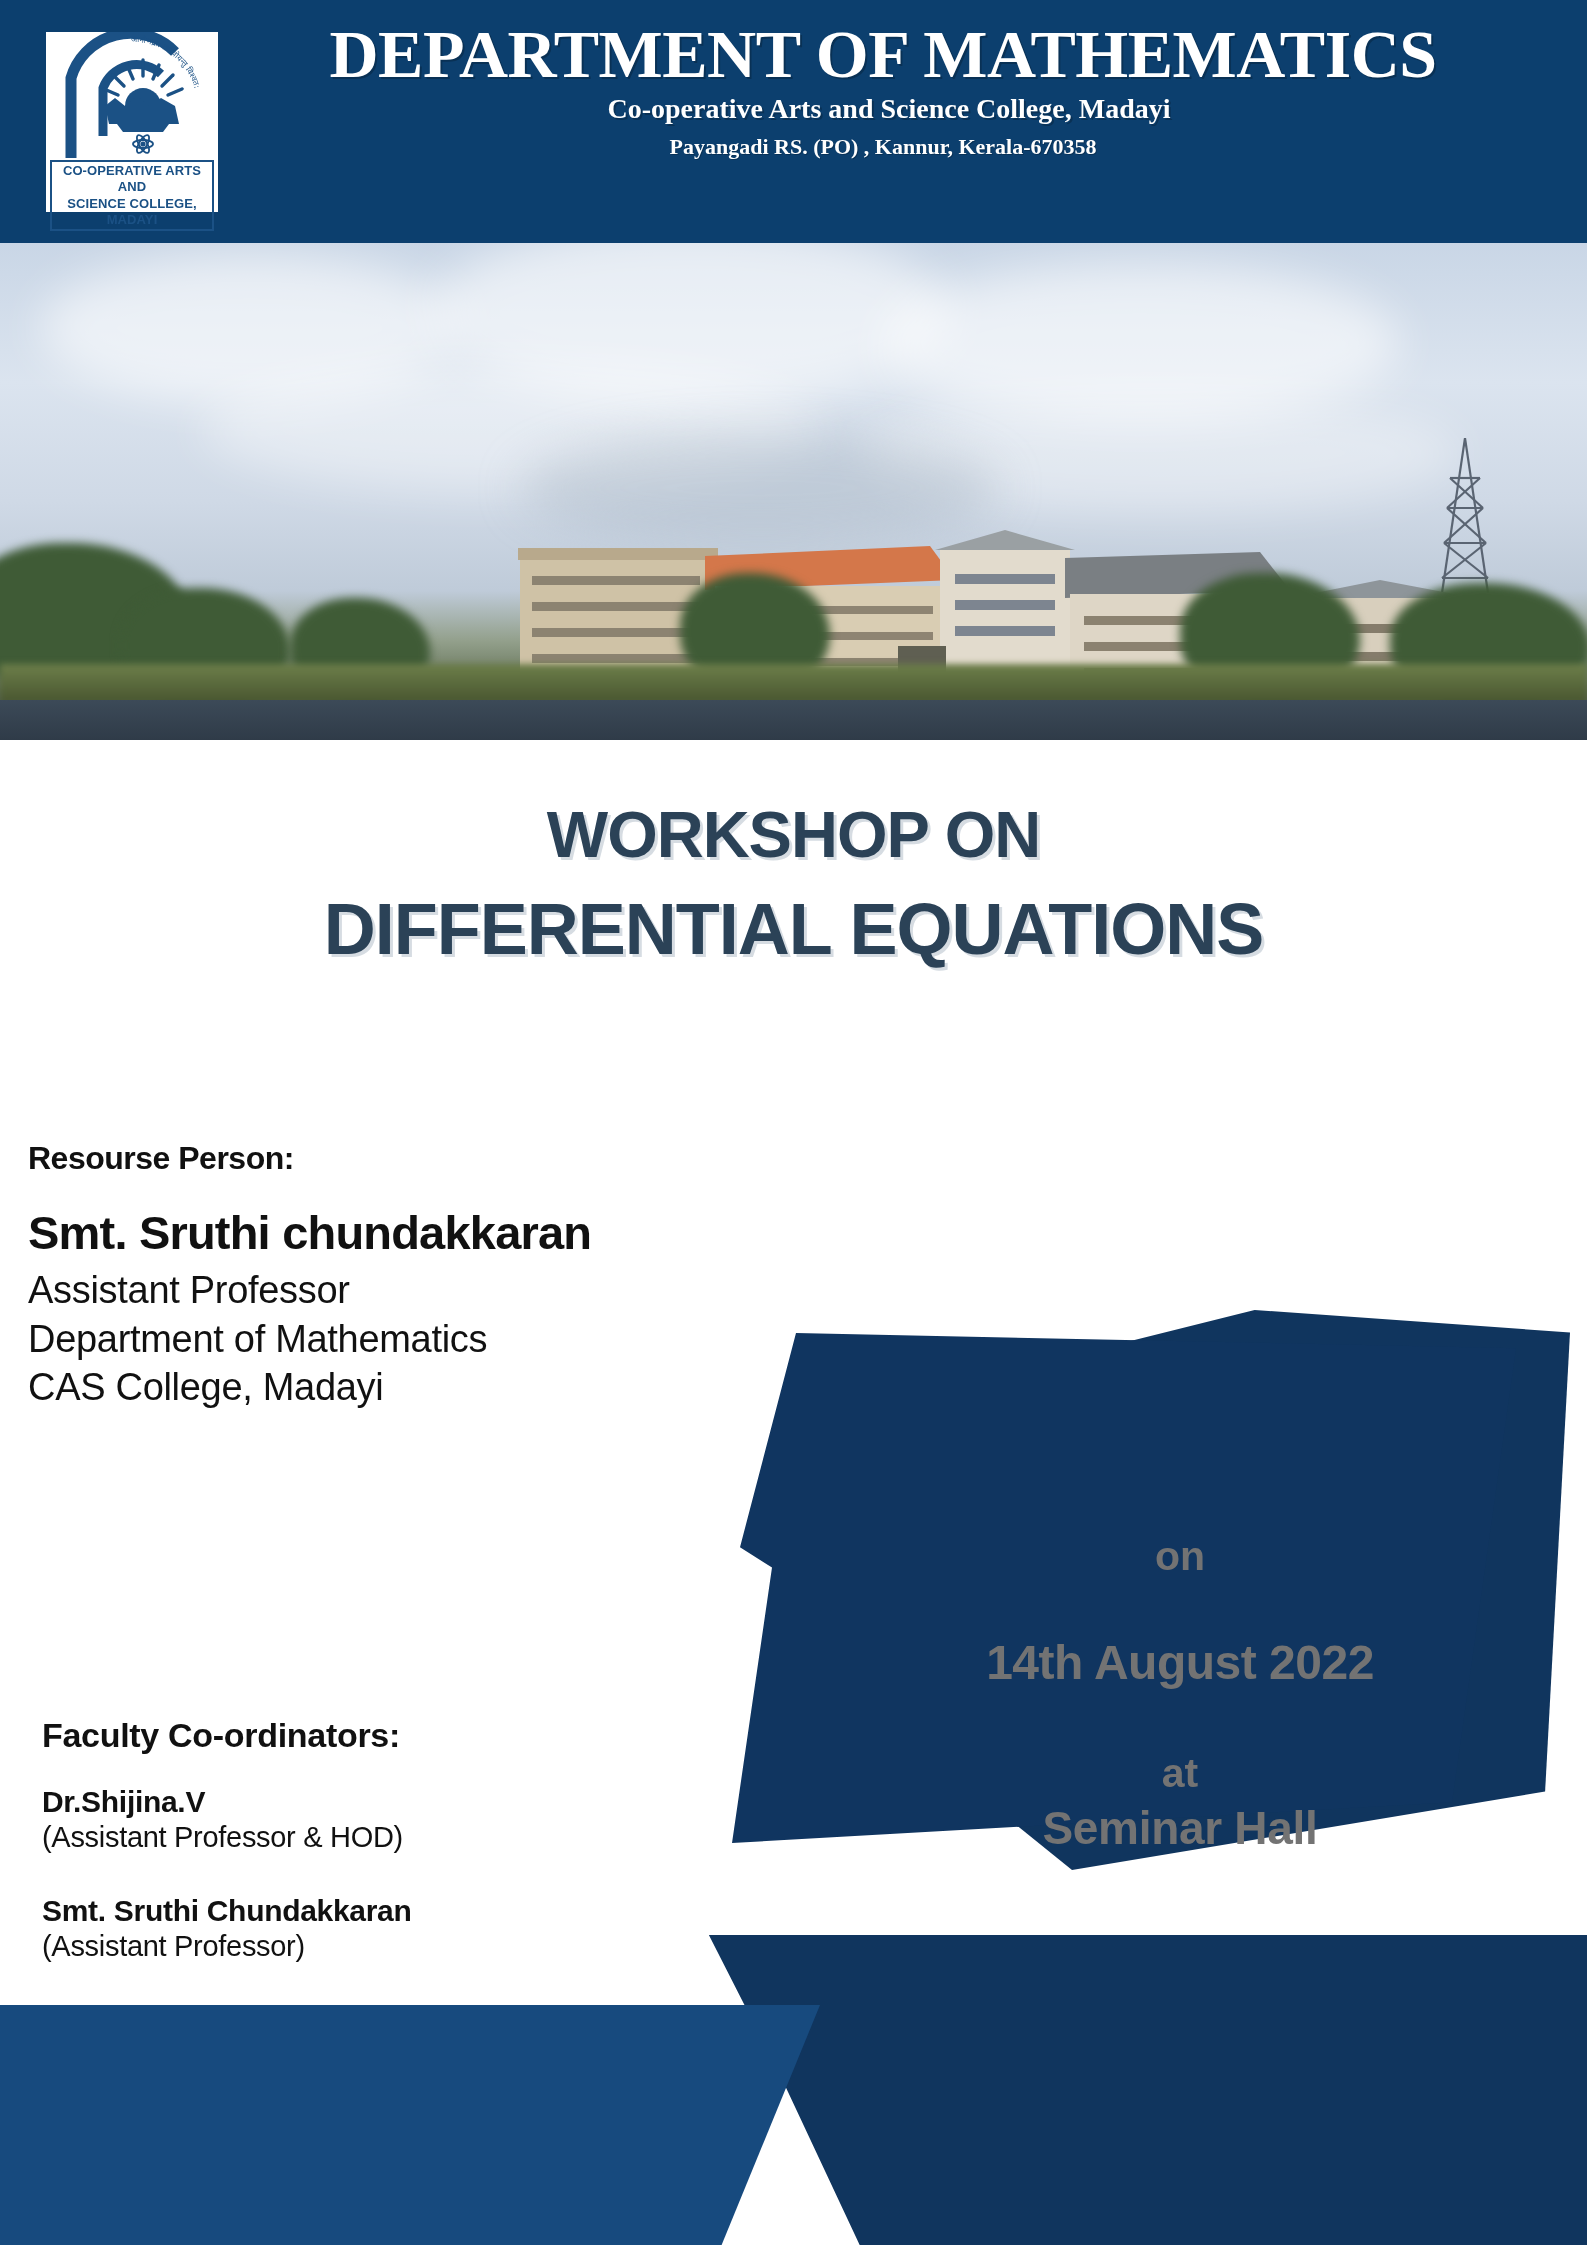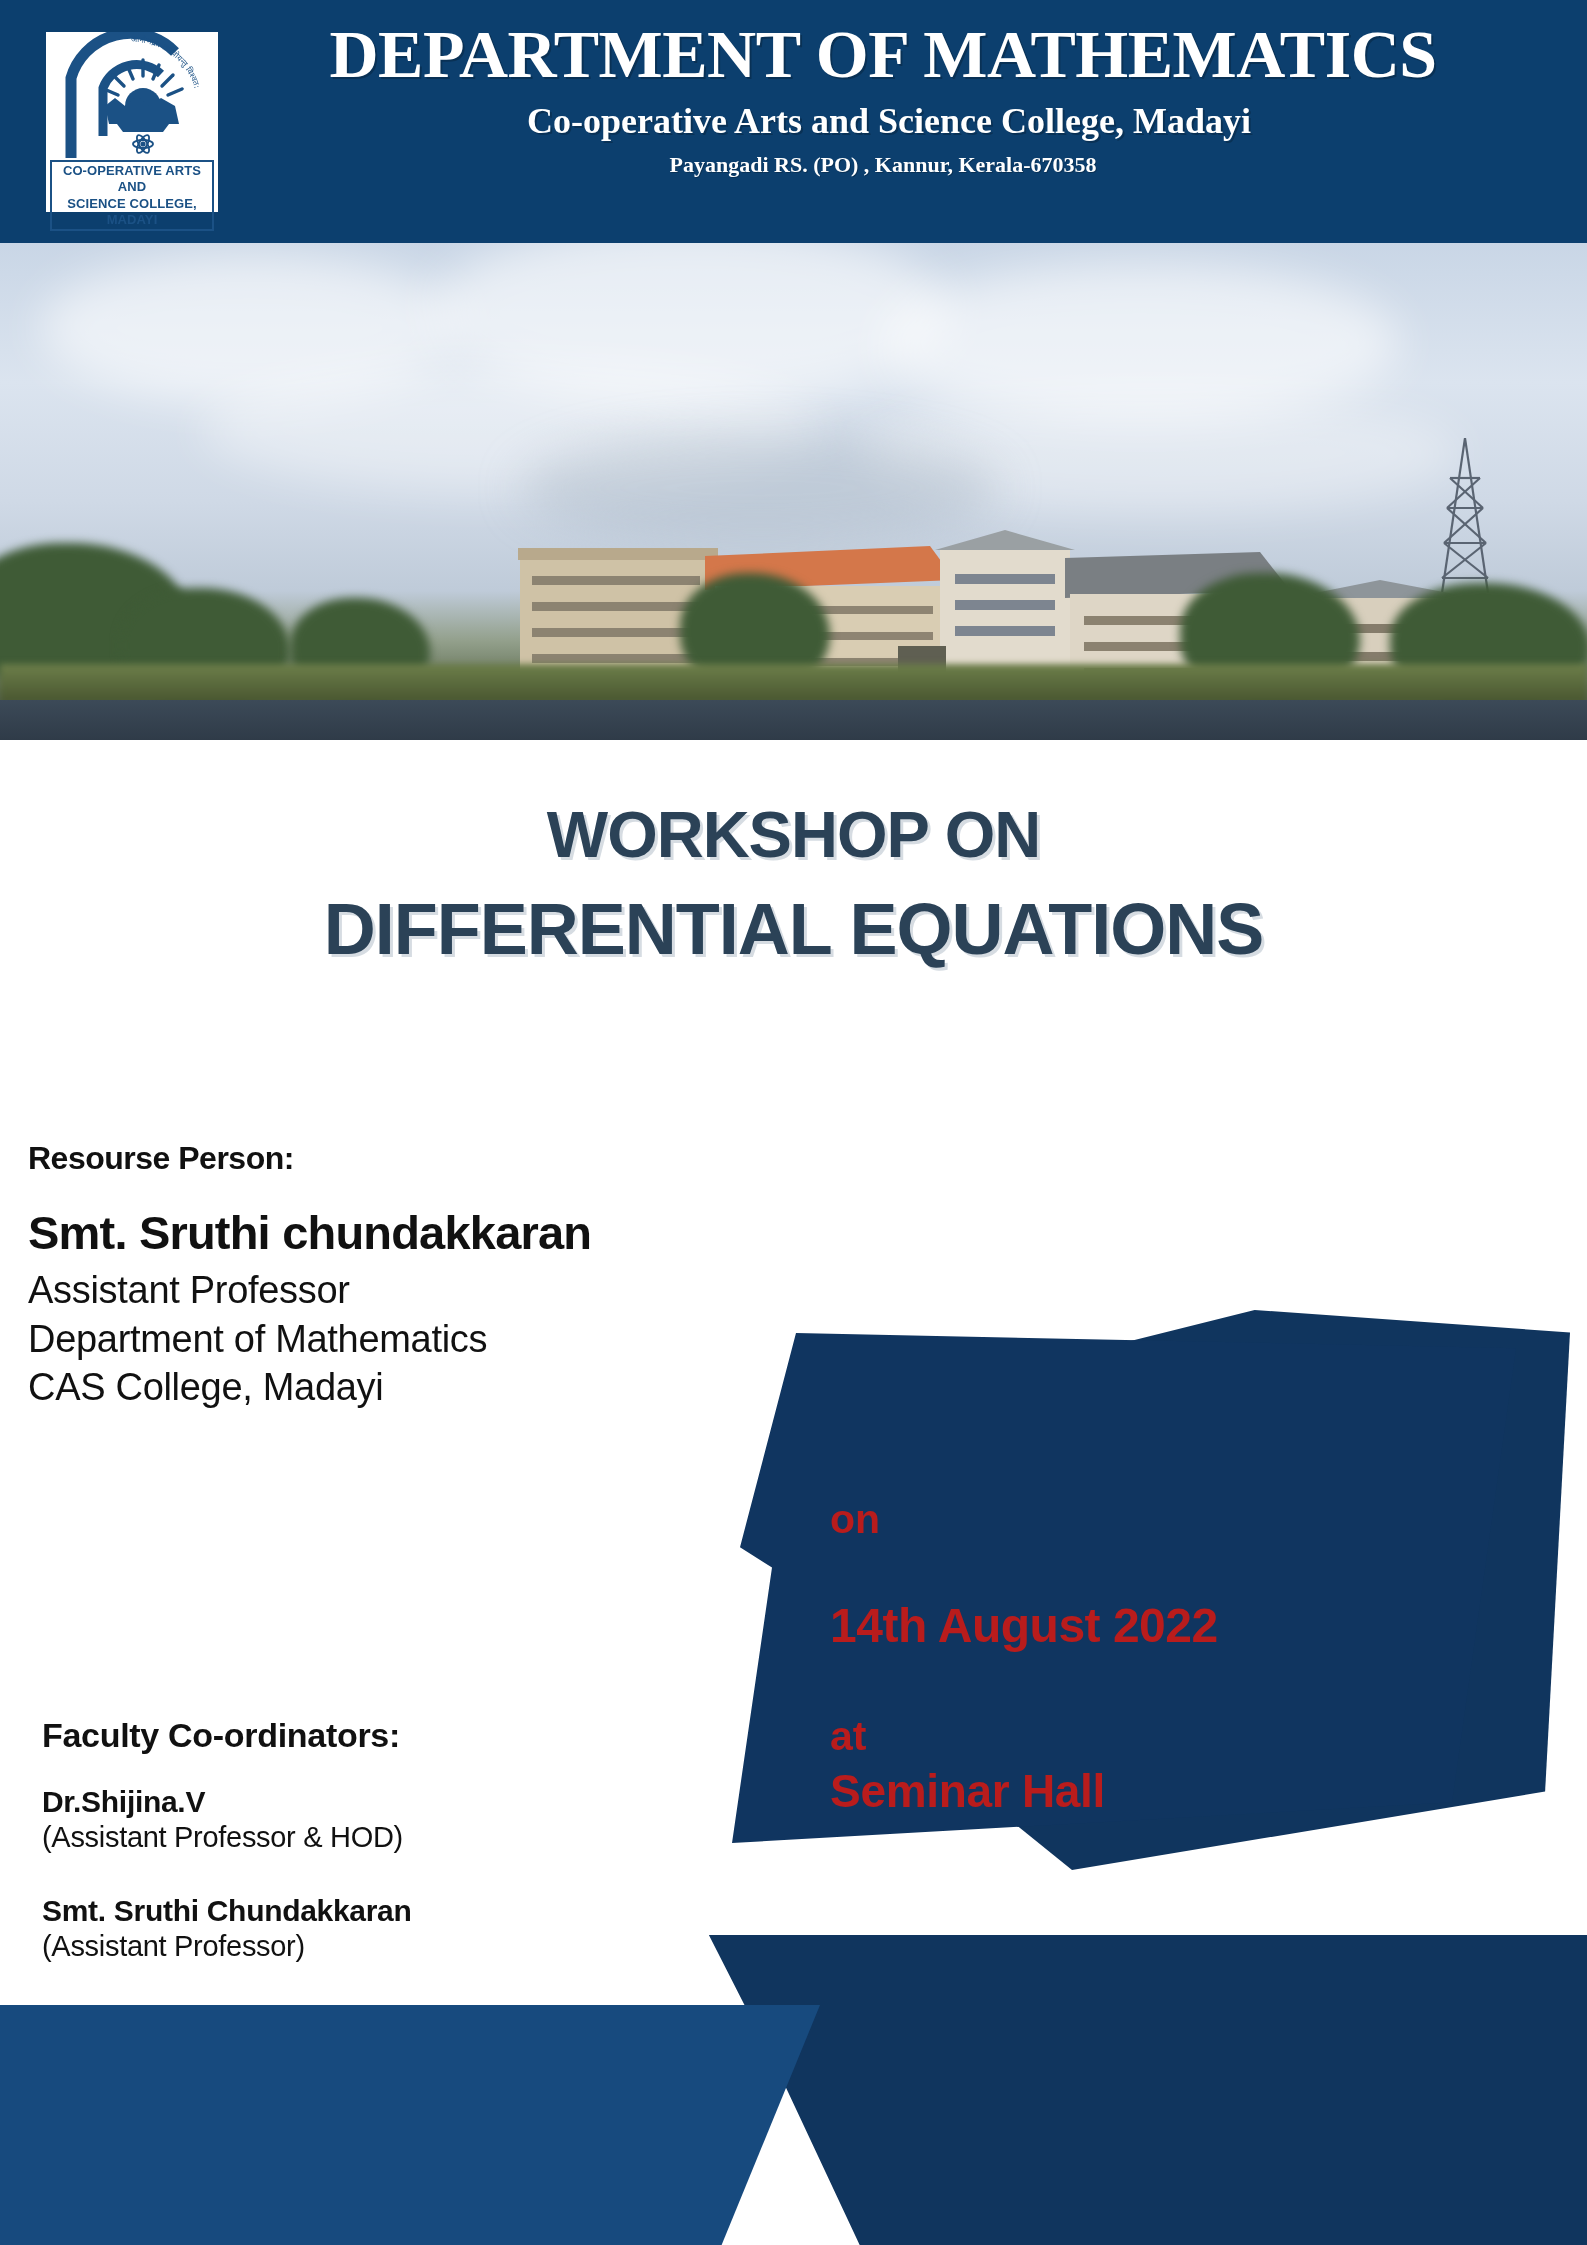--- a/index.html
+++ b/index.html
@@ -32,21 +32,21 @@
     text-align:center; color:#ffffff;
   }
   #dept-title {
     font-family:"Liberation Serif", serif;
     font-weight:bold; font-size:68px; line-height:1.02;
     letter-spacing:-0.5px;
     text-shadow:2px 2px 0 rgba(0,0,0,0.22);
   }
   #college-name {
     font-family:"Liberation Serif", serif;
-    font-weight:bold; font-size:36px; line-height:1.25; margin-top:10px;
+    font-weight:bold; font-size:28px; line-height:1.25; margin-top:2px;
     text-shadow:2px 2px 0 rgba(0,0,0,0.22);
     padding-left:12px;
   }
   #address-line {
     font-family:"Liberation Serif", serif;
     font-weight:bold; font-size:22px; margin-top:8px;
     text-shadow:1px 1px 0 rgba(0,0,0,0.22);
   }
 
   
@@ -101,22 +101,22 @@
     position:absolute; left:740px; top:1310px; width:830px; height:560px;
     background:#10355e;
     clip-path:polygon(62% 0%, 100% 4%, 97% 86%, 40% 100%, 30% 88%, 35% 10%);
   }
   #shape-front {
     position:absolute; left:716px; top:1333px; width:800px; height:510px;
     background:#103560;
     clip-path:polygon(10% 0%, 100% 3%, 92% 92%, 2% 100%, 7% 46%, 3% 42%);
   }
   #date-text {
-    position:absolute; left:830px; top:1496px; width:700px;
-    color:#b91c1c;
+    position:absolute; left:830px; top:1533px; width:700px;
+    text-align:center; color:#737373;
   }
   #on-label { font-size:41px; font-weight:bold; }
   #event-date { font-size:48px; font-weight:bold; margin-top:55px; letter-spacing:-0.5px; }
   #at-label { font-size:41px; font-weight:bold; margin-top:60px; }
   #venue { font-size:46px; font-weight:bold; margin-top:4px; letter-spacing:-0.3px; }
 
   
   #coord-block { position:absolute; left:42px; top:1716px; width:760px; color:#111; }
   #coord-label { font-size:34px; font-weight:bold; letter-spacing:-0.3px; margin-bottom:30px; }
   .coord-name { font-size:30px; font-weight:bold; letter-spacing:-0.3px; }

